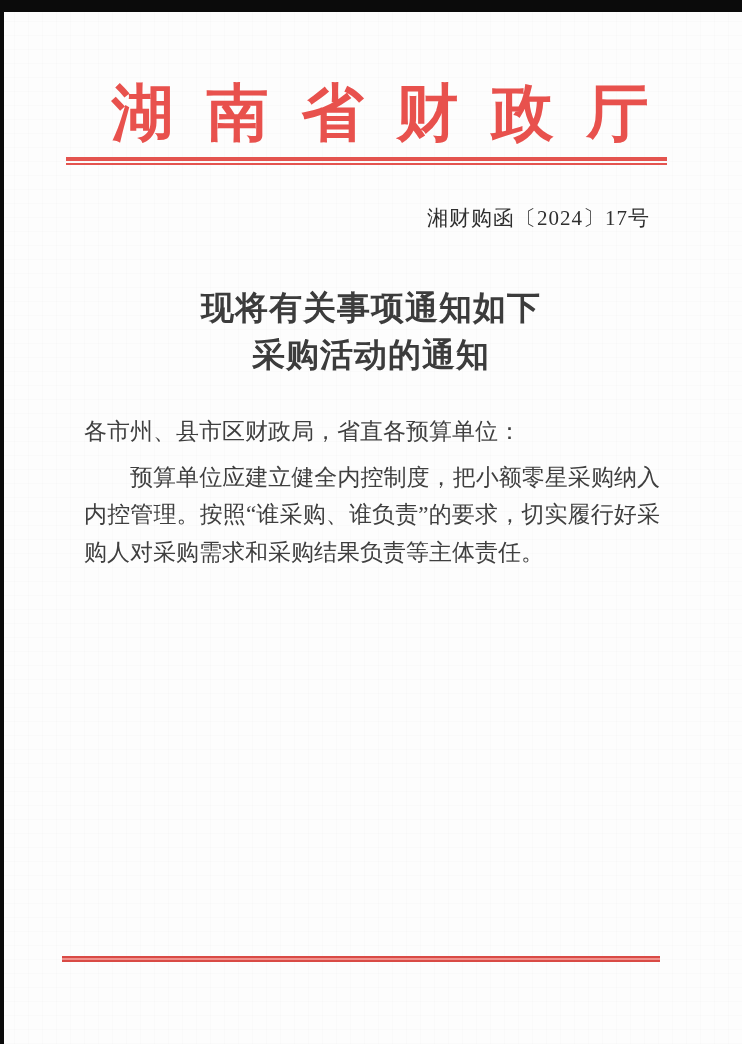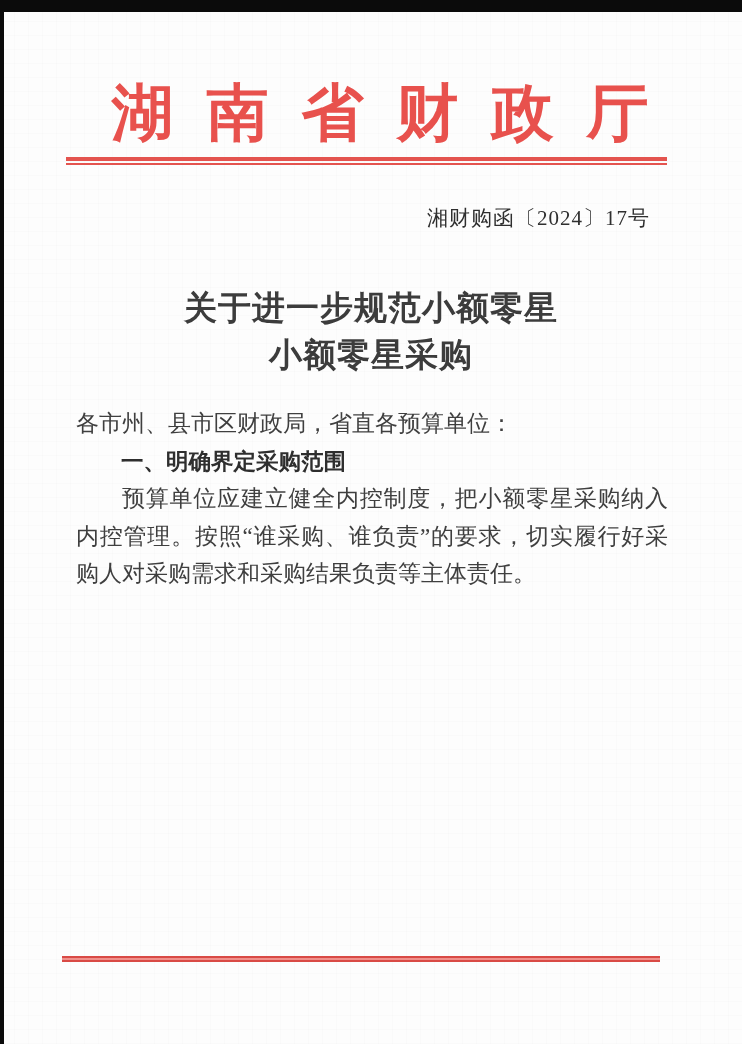--- a/index.html
+++ b/index.html
@@ -41,21 +41,21 @@
     text-align:center;
     font-size:33px;line-height:47px;font-weight:bold;
     color:#3c3c3c;letter-spacing:1px;
   }
   .doc-body{
     position:absolute;top:405px;left:76px;width:592px;
     font-size:23px;line-height:37.6px;
     color:#3f3f3f;
     text-align:justify;
   }
-  .doc-body p{margin:0;}
+  .doc-body p{margin:8px;}
   .salutation{text-indent:0;}
   .para{text-indent:2em;}
   .section-heading{
     text-indent:2em;font-weight:bold;color:#2e2e2e;
     font-family:"Liberation Sans","DejaVu Sans",sans-serif;
     font-size:22.5px;
   }
   .footer-rule{
     position:absolute;top:956px;left:62px;width:598px;
     height:2px;background:#f0918c;
@@ -71,25 +71,24 @@
   <div class="scan-border-top"></div>
   <div class="scan-border-left"></div>
 
   <div class="agency-name">湖南省财政厅</div>
 
   <div class="header-rule"></div>
 
   <div class="doc-number">湘财购函〔2024〕17号</div>
 
   <div class="doc-title">
-    <div>关于进一步规范小额零星</div>
-    <div>小额零星采购</div>
+    <div>现将有关事项通知如下</div>
+    <div>采购活动的通知</div>
   </div>
 
   <div class="doc-body">
     <p class="salutation">各市州、县市区财政局，省直各预算单位：</p>
-    <p class="section-heading">一、明确界定采购范围</p>
     <p class="para">预算单位应建立健全内控制度，把小额零星采购纳入内控管理。按照“谁采购、谁负责”的要求，切实履行好采购人对采购需求和采购结果负责等主体责任。</p>
   </div>
 
   <div class="footer-rule"></div>
 
 </div>
 
 </body></html>

